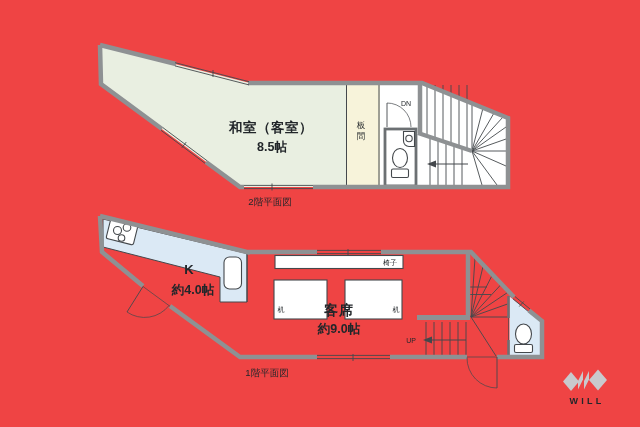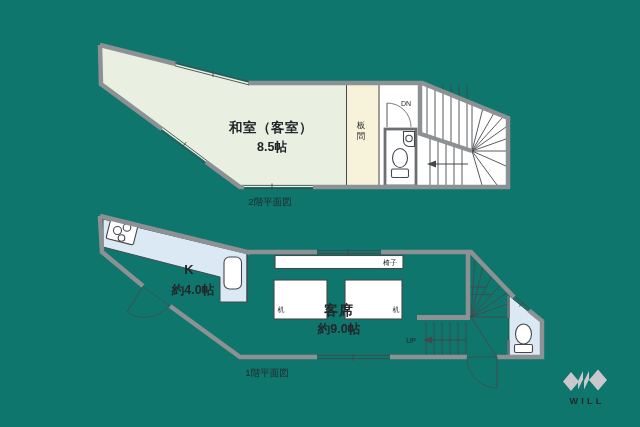--- a/index.html
+++ b/index.html
@@ -1,16 +1,16 @@
 <!DOCTYPE html>
 <html><head>
 <meta charset="utf-8">
 <style>
   html,body{margin:0;padding:0;background:#ffffff;}
-  #stage{position:relative;width:640px;height:427px;background:#0f766e;overflow:hidden;}
+  #stage{position:relative;width:640px;height:427px;background:#ef4444;overflow:hidden;}
   svg{display:block;}
   .wall{fill:none;stroke:#8e9193;stroke-width:4.5;stroke-linecap:butt;stroke-linejoin:miter;}
   .wall4{stroke-width:4;}
   .wall5{stroke-width:5;}
   .troom{fill:none;stroke:#6c7073;stroke-width:2.8;}
   .twall{fill:none;stroke:#6c7073;stroke-width:2.5;}
   .ln{fill:none;stroke:#44484c;stroke-width:1;}
   .ln09{stroke-width:0.9;}
   .thin{fill:none;stroke:#44484c;stroke-width:0.7;}
   .win{fill:none;stroke:#44484c;stroke-width:0.9;}

